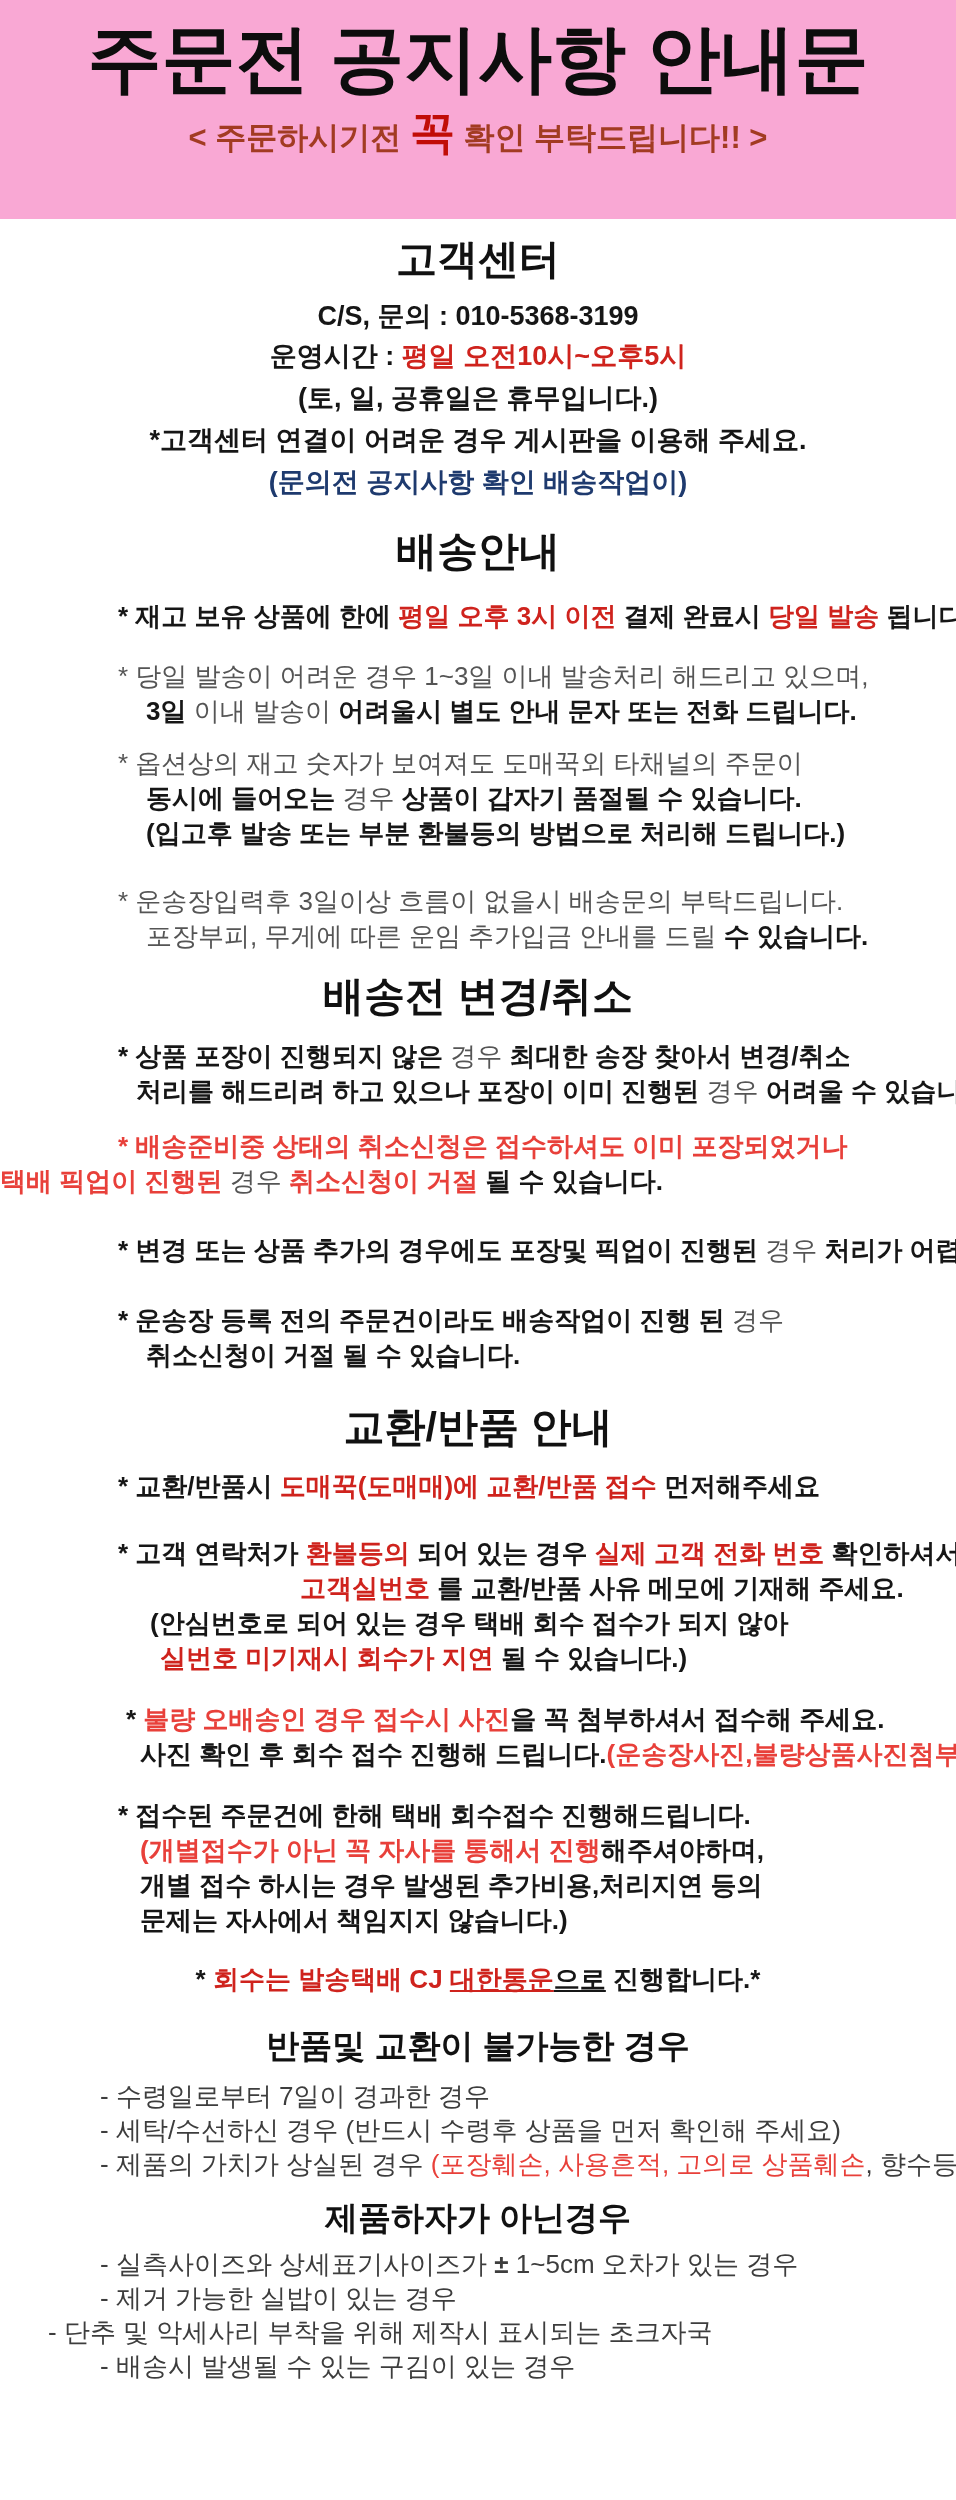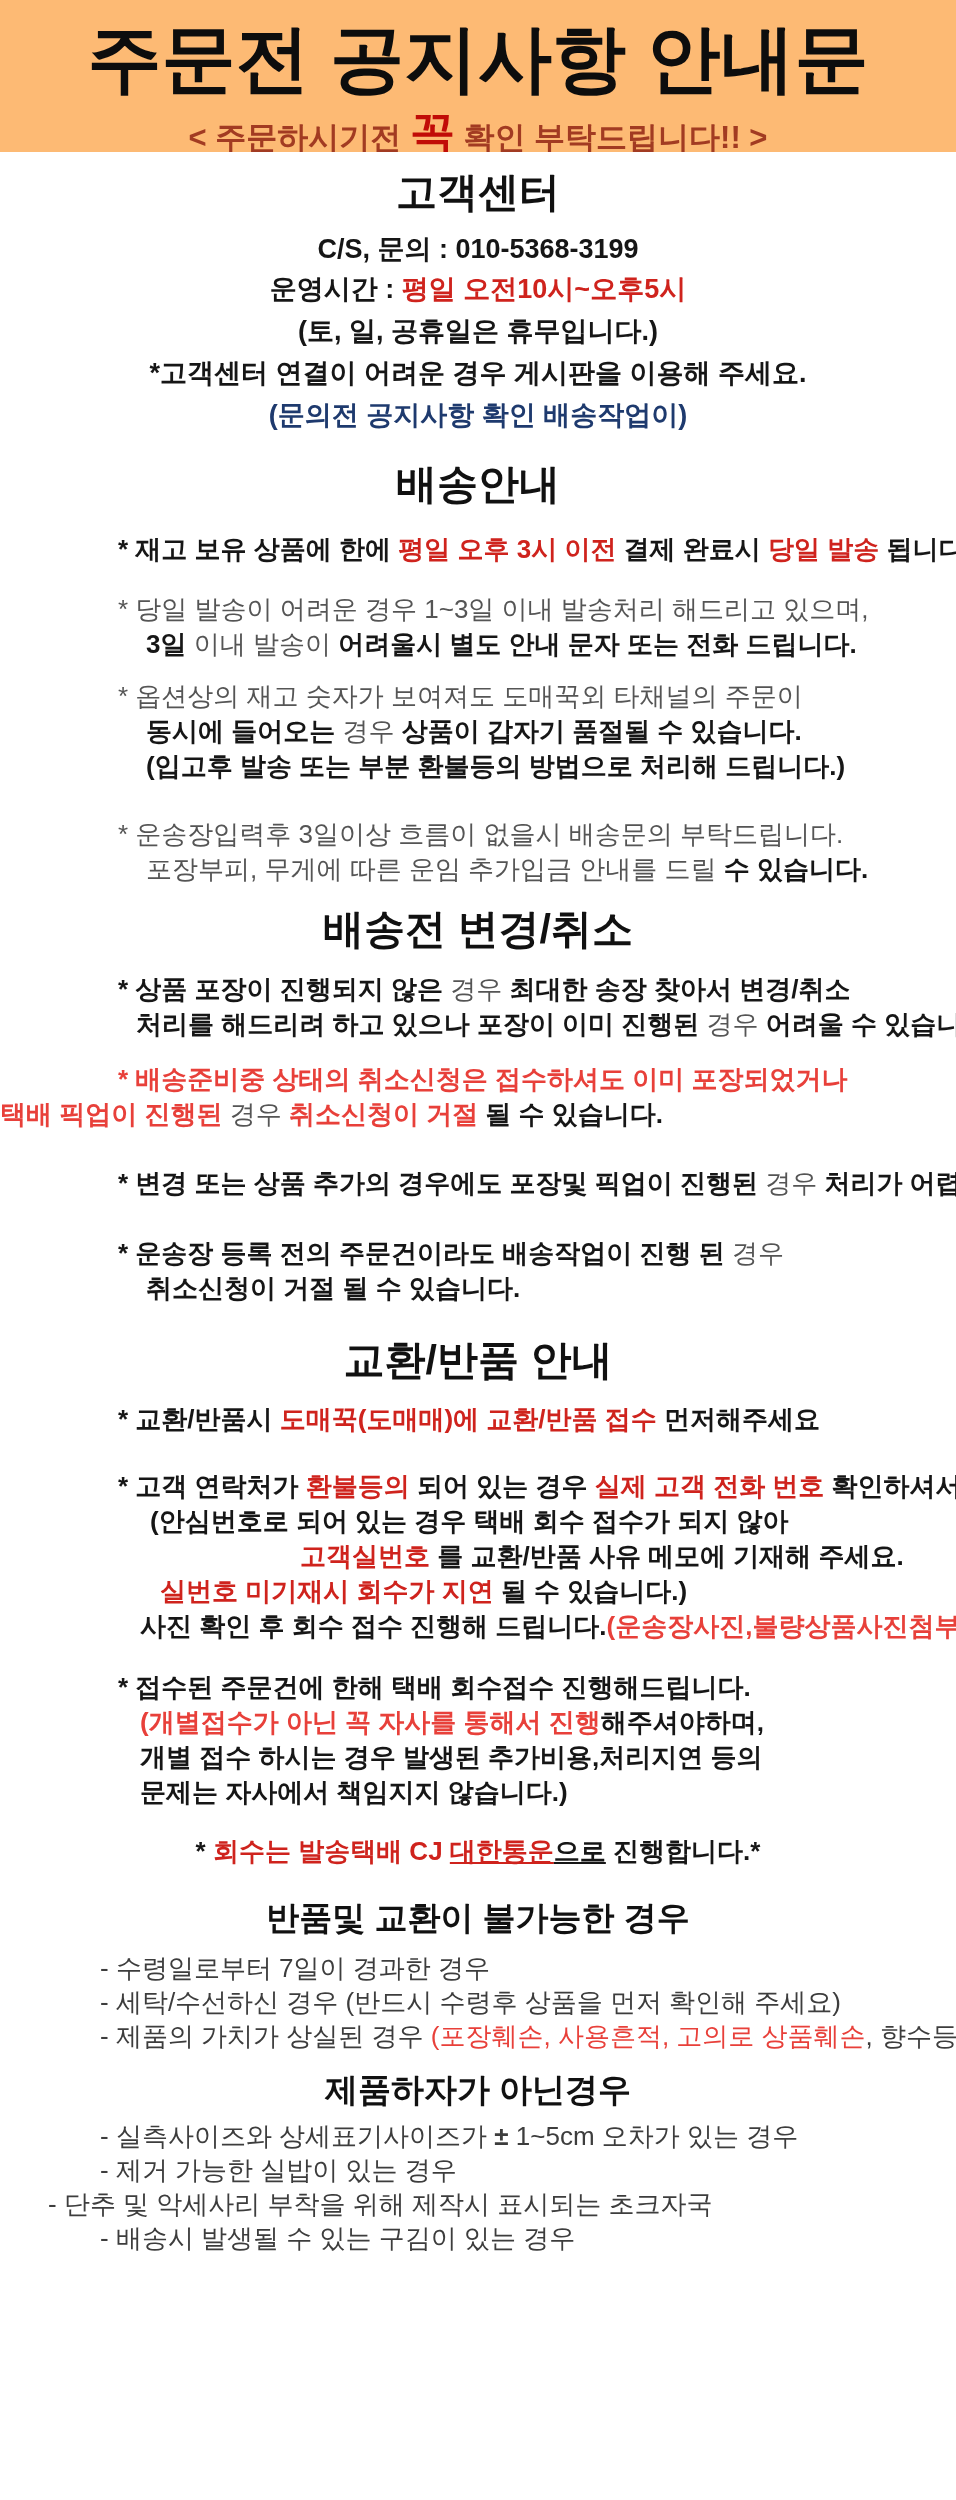--- a/index.html
+++ b/index.html
@@ -2,21 +2,21 @@
 <html lang="ko"><head>
 <meta charset="utf-8">
 <style>
   html,body{margin:0;padding:0;background:#ffffff;}
   .page{
     width:956px;min-height:2500px;margin:0;background:#ffffff;
     font-family:"Liberation Sans","DejaVu Sans",sans-serif;
     overflow:hidden;
   }
   
-  .banner{height:152px;background:#fdba74;overflow:hidden;}
+  .banner{height:219px;background:#f9a8d4;overflow:hidden;}
   .banner h1{
     margin:0;padding-top:8px;font-size:74px;line-height:102px;font-weight:800;
     text-align:center;color:#0d0d0d;letter-spacing:0px;white-space:nowrap;
   }
   .banner .subtitle{
     text-align:center;font-size:31px;font-weight:700;color:#a23b22;
     line-height:46px;margin-top:0px;white-space:nowrap;
   }
   .banner .subtitle .big{font-size:45px;color:#c10c07;}
   
@@ -71,23 +71,24 @@
         <div class="line" style="margin-top: 20px; padding-left: 118px;"><span class="seg c-redl b">*  </span><span class="seg c-redl b">배송준비중 상태의 취소신청은 접수하셔도 이미 포장되었거나</span></div>
         <div class="line" style=""><span class="seg c-redl b">택배 픽업이 진행된 </span><span class="seg c-gray">경우 </span><span class="seg c-redl b">취소신청이 거절</span><span class="seg b"> 될 수 있습니다.</span></div>
         <div class="line" style="margin-top: 34px; padding-left: 118px;"><span class="seg b">*  </span><span class="seg b">변경 또는 상품 추가의 경우에도 포장및 픽업이 진행된 </span><span class="seg c-gray">경우 </span><span class="seg b">처리가 어렵습니다.</span></div>
         <div class="line" style="margin-top: 35px; padding-left: 118px;"><span class="seg b">*  </span><span class="seg b">운송장 등록 전의 주문건이라도 배송작업이 진행 된 </span><span class="seg c-gray">경우</span></div>
         <div class="line" style="padding-left: 146px;"><span class="seg b">취소신청이 거절 될 수 있습니다.</span></div>
       </section>
       <section>
         <h2 class="heading h-lg" style="margin-top: 30px;">교환/반품 안내</h2>
         <div class="line" style="margin-top: 18px; padding-left: 118px;"><span class="seg b">*  </span><span class="seg b">교환/반품시 </span><span class="seg c-red b">도매꾹(도매매)에 교환/반품 접수</span><span class="seg b">  먼저해주세요</span></div>
         <div class="line" style="margin-top: 32px; padding-left: 118px;"><span class="seg b">*  </span><span class="seg b">고객 연락처가 </span><span class="seg c-red b">환불등의</span><span class="seg b"> 되어 있는 경우 </span><span class="seg c-red b">실제 고객 전화 번호</span><span class="seg b">  확인하셔서</span></div>
+        <div class="line" style="padding-left: 300px;"><span class="seg c-red b">고객실번호</span><span class="seg b"> 를  교환/반품 사유 메모에 기재해 주세요.</span></div>
         <div class="line" style="padding-left: 150px;"><span class="seg b">(안심번호로 되어 있는 경우 택배 회수 접수가 되지 않아</span></div>
-        <div class="line" style="padding-left: 300px;"><span class="seg c-red b">고객실번호</span><span class="seg b"> 를  교환/반품 사유 메모에 기재해 주세요.</span></div>
         <div class="line" style="padding-left: 160px;"><span class="seg c-red b">실번호 미기재시 회수가 지연</span><span class="seg b"> 될 수 있습니다.)</span></div>
+        <div class="line" style="margin-top: 26px; padding-left: 126px;"><span class="seg b">* </span><span class="seg c-redl b">불량 오배송인 경우 접수시 사진</span><span class="seg b">을 꼭 첨부하셔서 접수해 주세요.</span></div>
         <div class="line" style="padding-left: 140px;"><span class="seg b">사진 확인 후 회수 접수 진행해 드립니다.</span><span class="seg c-redl b">(운송장사진,불량상품사진첨부)</span></div>
         <div class="line" style="margin-top: 26px; padding-left: 118px;"><span class="seg b">*  </span><span class="seg b">접수된 주문건에 한해 택배 회수접수 진행해드립니다.</span></div>
         <div class="line" style="padding-left: 140px;"><span class="seg c-redl b">(개별접수가 아닌 꼭 자사를 통해서 진행</span><span class="seg b">해주셔야하며,</span></div>
         <div class="line" style="padding-left: 140px;"><span class="seg b">개별 접수 하시는 경우 발생된 추가비용,처리지연 등의</span></div>
         <div class="line" style="padding-left: 140px;"><span class="seg b">문제는 자사에서 책임지지 않습니다.)</span></div>
         <div class="line" style="margin-top: 24px; text-align: center;"><span class="seg b">* </span><span class="seg c-red b">회수는 발송택배 CJ </span><span class="seg c-red b u">대한통운</span><span class="seg b u">으로</span><span class="seg b"> 진행합니다.*</span></div>
       </section>
       <section>
         <h2 class="heading h-md" style="margin-top: 28px;">반품및 교환이 불가능한 경우</h2>
         <div class="line dash" style="margin-top: 12px; padding-left: 100px;"><span class="seg c-dark">- 수령일로부터 7일이 경과한 경우</span></div>

